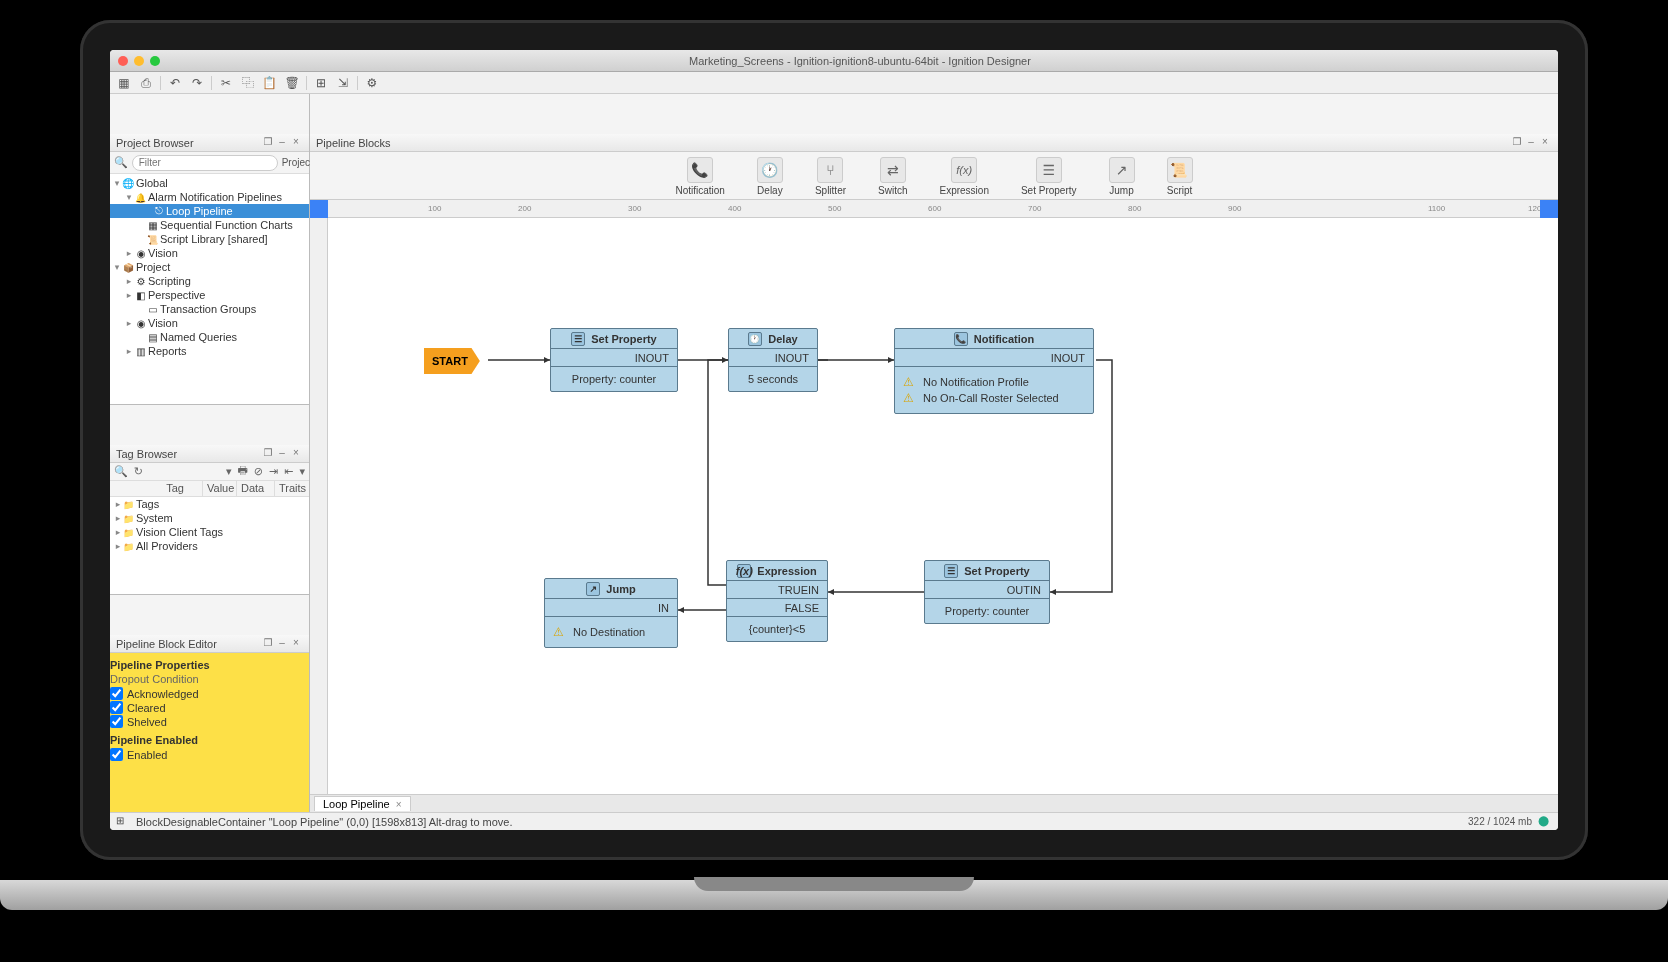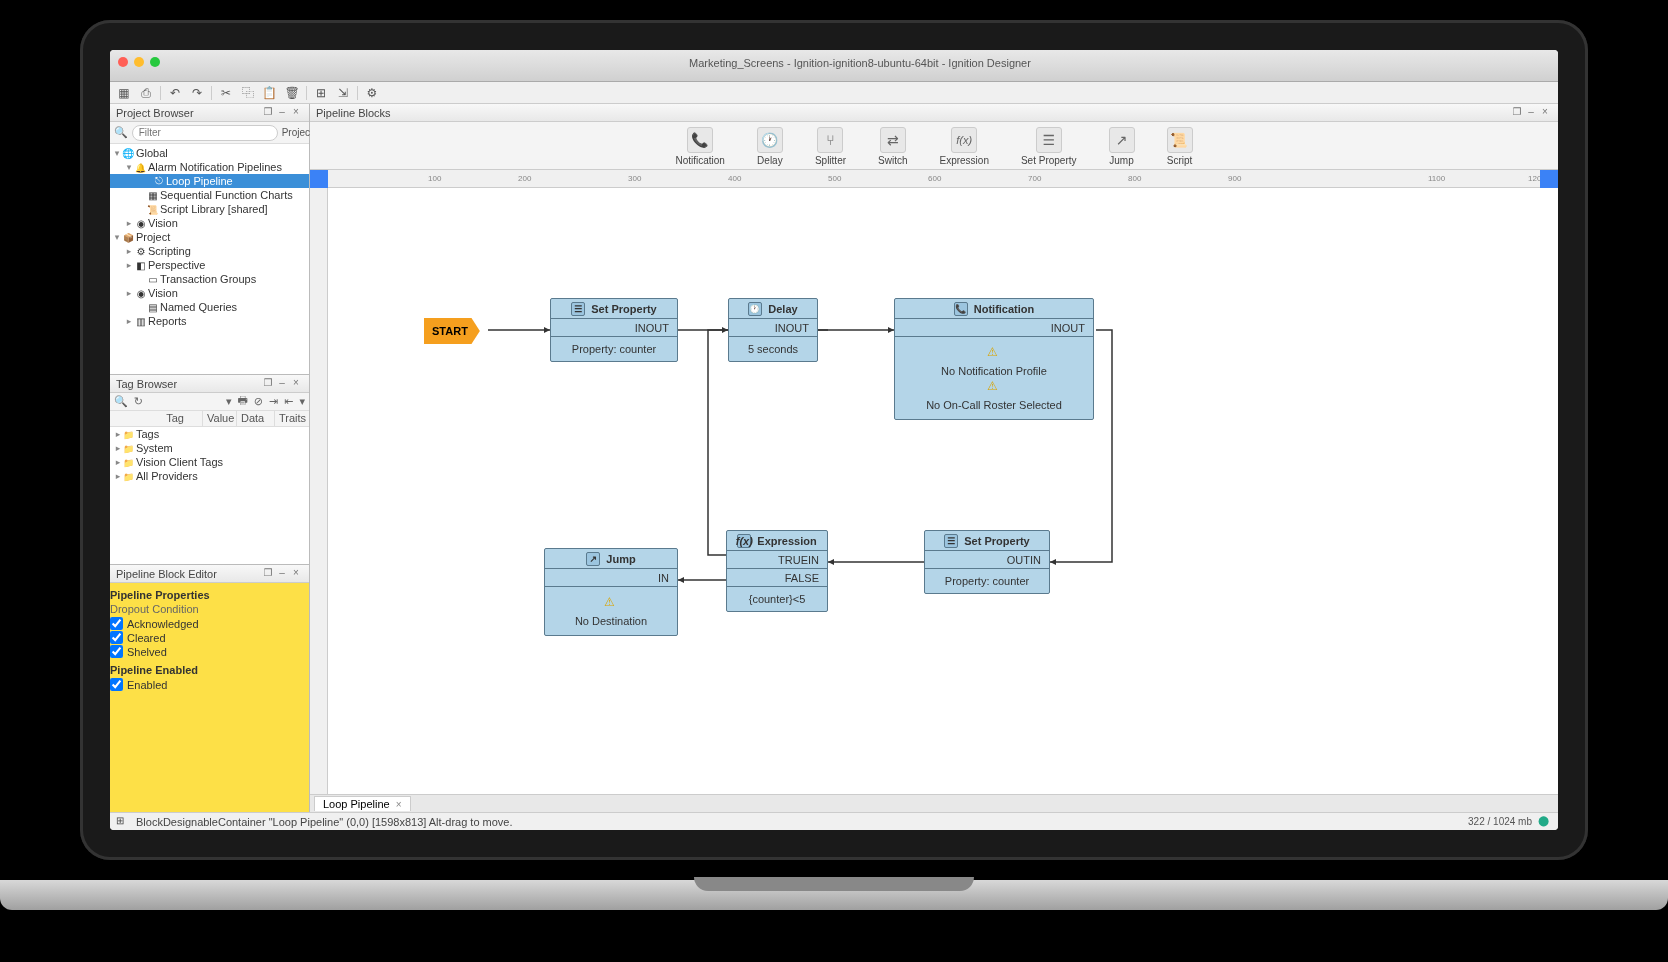--- a/index.html
+++ b/index.html
@@ -2,33 +2,33 @@
 <html><head>
 <meta charset="utf-8">
 <style>
 * { box-sizing: border-box; margin: 0; padding: 0; font-family: -apple-system, "Helvetica Neue", Arial, sans-serif; font-size: 11px; }
 body { background: #000; width: 1668px; height: 962px; position: relative; }
 .laptop-shell { position: absolute; left: 80px; top: 20px; width: 1508px; height: 840px; background: #1a1a1a; border-radius: 30px; padding: 30px; box-shadow: inset 0 0 0 3px #333; }
 .laptop-base { position: absolute; left: 0; top: 880px; width: 1668px; height: 30px; background: linear-gradient(#d8d8d8, #a0a0a0); border-radius: 0 0 12px 12px; }
 .laptop-notch { position: absolute; left: 50%; top: 877px; width: 280px; height: 14px; background: #888; border-radius: 0 0 20px 20px; transform: translateX(-50%); }
 .screen { width: 100%; height: 100%; background: #f4f4f4; display: flex; flex-direction: column; overflow: hidden; border-radius: 4px; }
 
-.titlebar { height: 32px; background: linear-gradient(#e8e8e8,#d0d0d0); display: flex; align-items: flex-start; padding: 7px 8px; border-bottom: 1px solid #aaa; }
+.titlebar { height: 22px; background: linear-gradient(#e8e8e8,#d0d0d0); display: flex; align-items: center; padding: 0 8px; border-bottom: 1px solid #aaa; }
 .traffic { display: flex; gap: 6px; margin-right: 10px; }
 .traffic span { width: 10px; height: 10px; border-radius: 50%; display: block; }
 .tr-r { background: #ff5f56; } .tr-y { background: #ffbd2e; } .tr-g { background: #27c93f; }
 .titlebar-text { flex: 1; text-align: center; color: #555; font-size: 11px; }
 
 .maintoolbar { height: 22px; background: #f0f0f0; border-bottom: 1px solid #ccc; display: flex; align-items: center; padding: 0 4px; gap: 2px; }
 .tb-btn { width: 20px; height: 18px; display: inline-flex; align-items: center; justify-content: center; color: #555; font-size: 12px; }
 .tb-sep { width: 1px; height: 14px; background: #ccc; margin: 0 2px; }
 
 .content { flex: 1; display: flex; overflow: hidden; }
 .leftcol { width: 200px; display: flex; flex-direction: column; border-right: 1px solid #bbb; }
-.panel-header { height: 18px; background: linear-gradient(#f8f8f8,#e8e8e8); border-bottom: 1px solid #ccc; display: flex; align-items: center; padding: 0 6px; font-size: 11px; color: #444; }
+.panel-header { height: 18px; background: linear-gradient(#f8f8f8,#e8e8e8); border-bottom: 1px solid #ccc; display: flex; align-items: center; padding: 0 6px; font-size: 11px; color: #444; margin-top: 40px; }
 .panel-header .spacer { flex: 1; }
 .panel-header .wicon { width: 14px; height: 14px; font-size: 10px; color: #777; text-align: center; }
 
 .pb-filter { height: 22px; display: flex; align-items: center; padding: 2px 4px; border-bottom: 1px solid #ddd; gap: 4px; }
 .pb-filter input { flex: 1; height: 16px; border: 1px solid #ccc; border-radius: 8px; padding: 0 6px; font-size: 10px; }
 .pb-filter .pp { font-size: 10px; color: #555; white-space: nowrap; }
 
 .tree { flex: 1; overflow: auto; padding: 2px 0; background: #fff; }
 .tree-row { height: 14px; display: flex; align-items: center; white-space: nowrap; font-size: 11px; color: #333; padding-right: 4px; }
 .tree-row.selected { background: #3b8fd8; color: #fff; }
@@ -64,21 +64,21 @@
 .ruler-h{height:18px; background:#f0f0f0; border-bottom:1px solid #ccc; position:absolute; left:18px; right:18px; top:0; font-size:8px; color:#888; overflow:hidden;}
 .ruler-h .tick{position:absolute; top:4px; font-size:8px;}
 .ruler-v{width:18px; background:#f0f0f0; border-right:1px solid #ccc; position:absolute; left:0; top:18px; bottom:0;}
 .canvas{position:absolute; left:18px; top:18px; right:0; bottom:0; background:#fff; overflow:hidden;}
 
 .node{position:absolute; background:#b4d5e8; border:1px solid #5a7a8e; border-radius:2px;}
 .node-title{height:20px; display:flex; align-items:center; padding:0 8px; border-bottom:1px solid #5a7a8e; font-weight:bold; font-size:11px; color:#333; gap:6px; justify-content:center;}
 .node-title .nicon{width:14px; height:14px; border:1px solid #5a7a8e; border-radius:2px; display:inline-flex; align-items:center; justify-content:center; font-size:9px; background:#9cc5df;}
 .node-io{height:18px; display:flex; justify-content:flex-end; align-items:center; padding:0 8px; border-bottom:1px solid #5a7a8e; font-size:11px; color:#333;}
 .node-body{padding:6px 8px; font-size:11px; color:#333; text-align:center;}
-.node-body .warn{display:flex; align-items:center; gap:6px; text-align:left; margin:2px 0;flex-direction:column;}
+.node-body .warn{display:flex; align-items:center; gap:6px; text-align:left; margin:2px 0;}
 .wicon-y{display:inline-block; width:14px; color:#d9a400;}
 .wicon-y::before{content:"⚠"; font-size:12px;}
 
 .start{position:absolute; background:#f59f1e; color:#000; font-weight:bold; display:flex; align-items:center; padding:0 12px 0 8px; height:26px; clip-path: polygon(0 0, 85% 0, 100% 50%, 85% 100%, 0 100%);}
 
 svg.wires{position:absolute; left:0; top:0; width:100%; height:100%; pointer-events:none;}
 svg.wires path{stroke:#333; stroke-width:1.5; fill:none;}
 svg.wires polygon{fill:#333;}
 
 .tabs{height:18px; background:#e8e8e8; border-top:1px solid #ccc; display:flex; align-items:center; padding:0 4px;}

